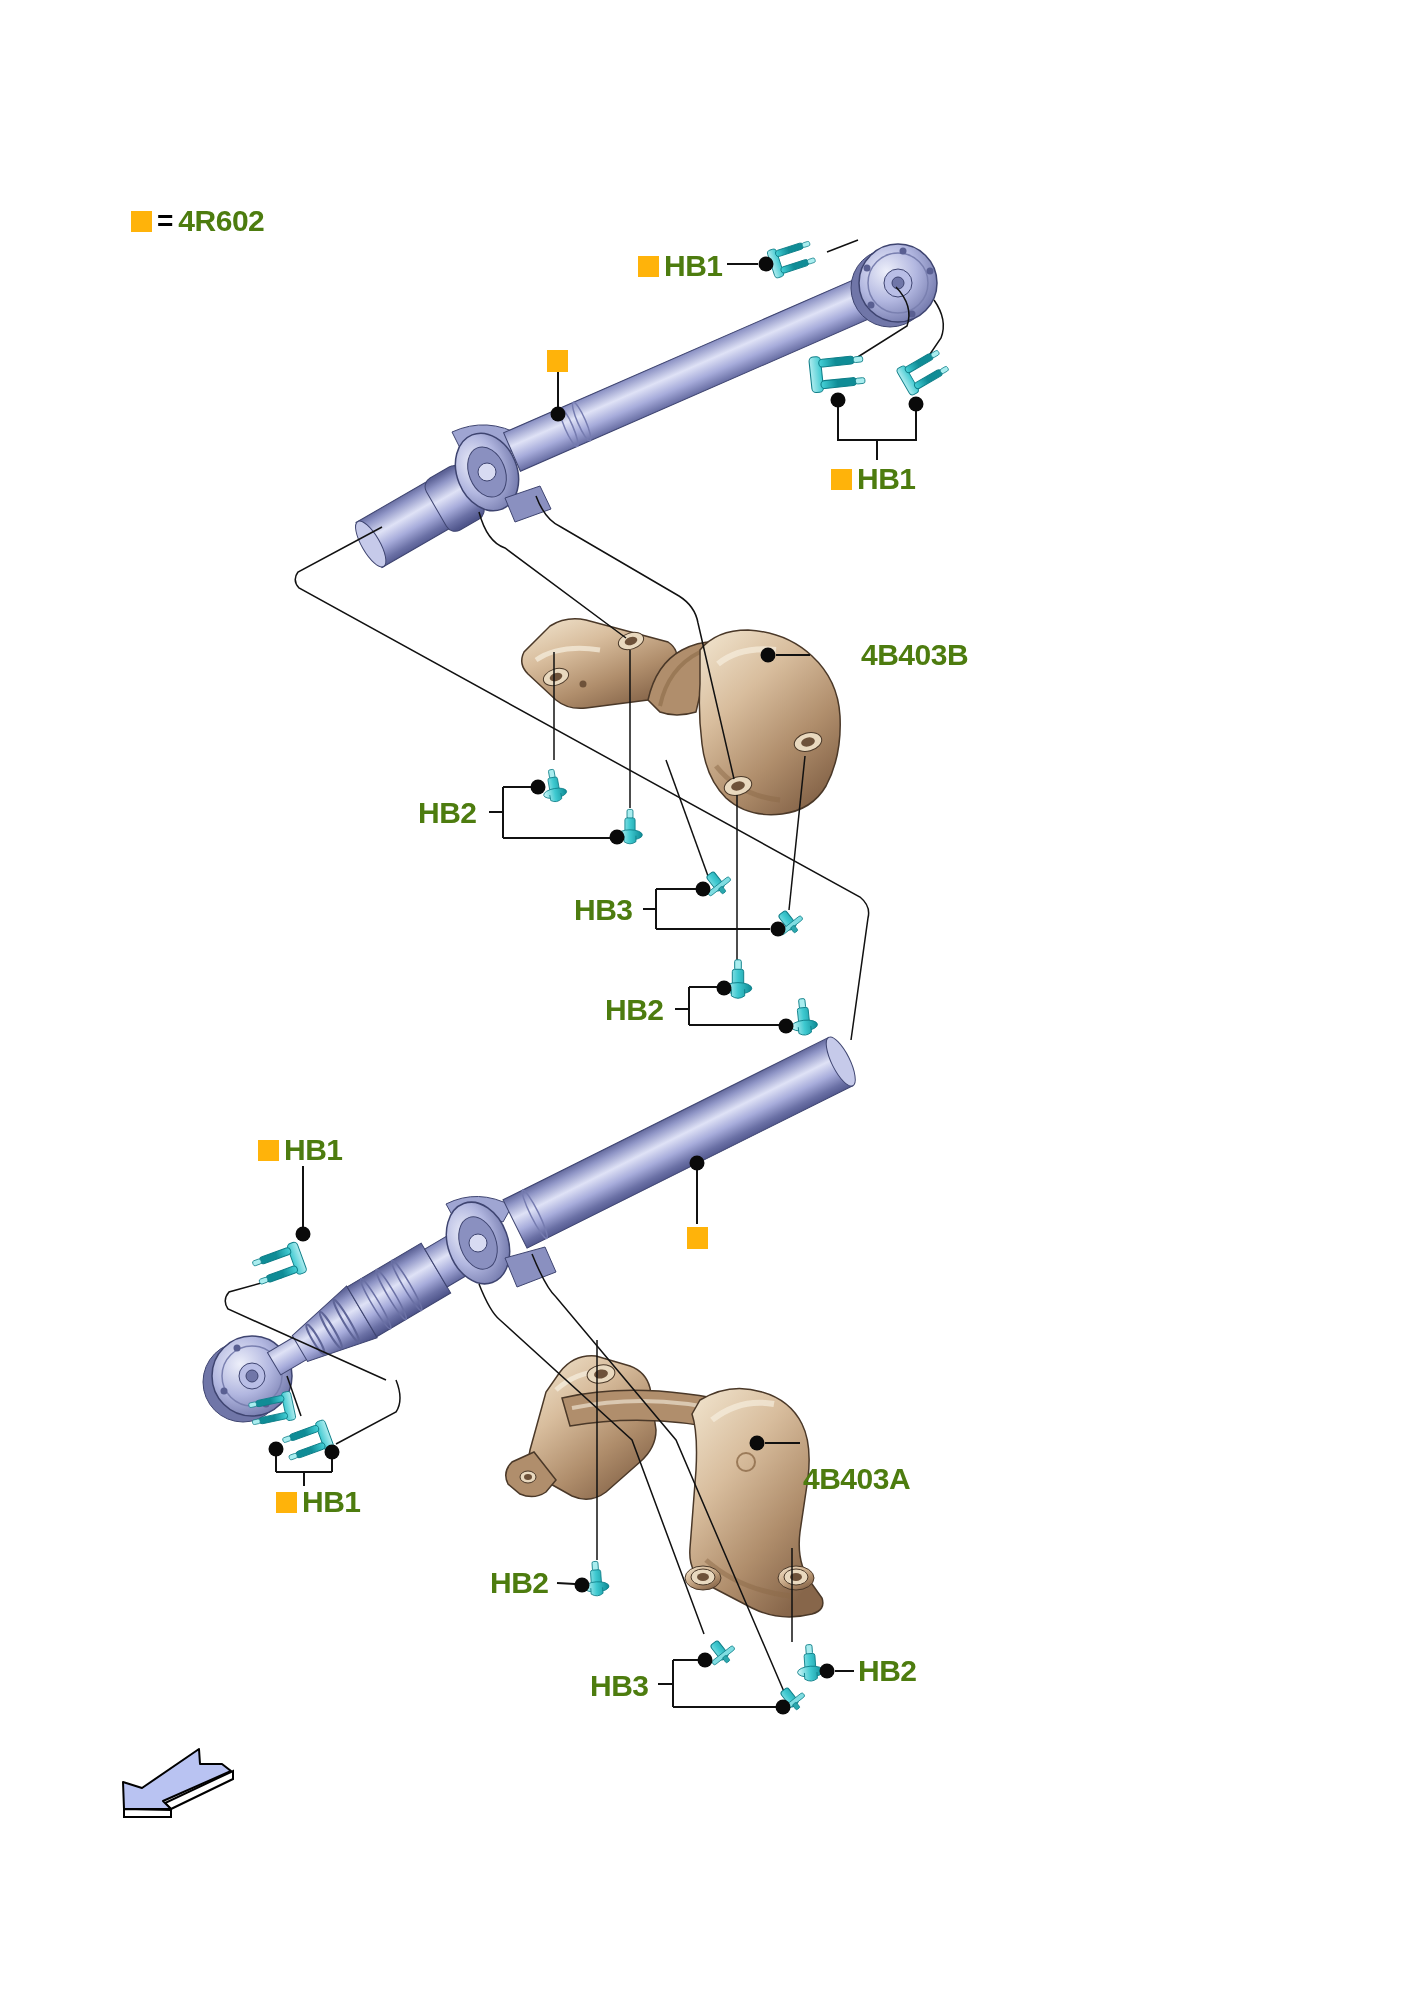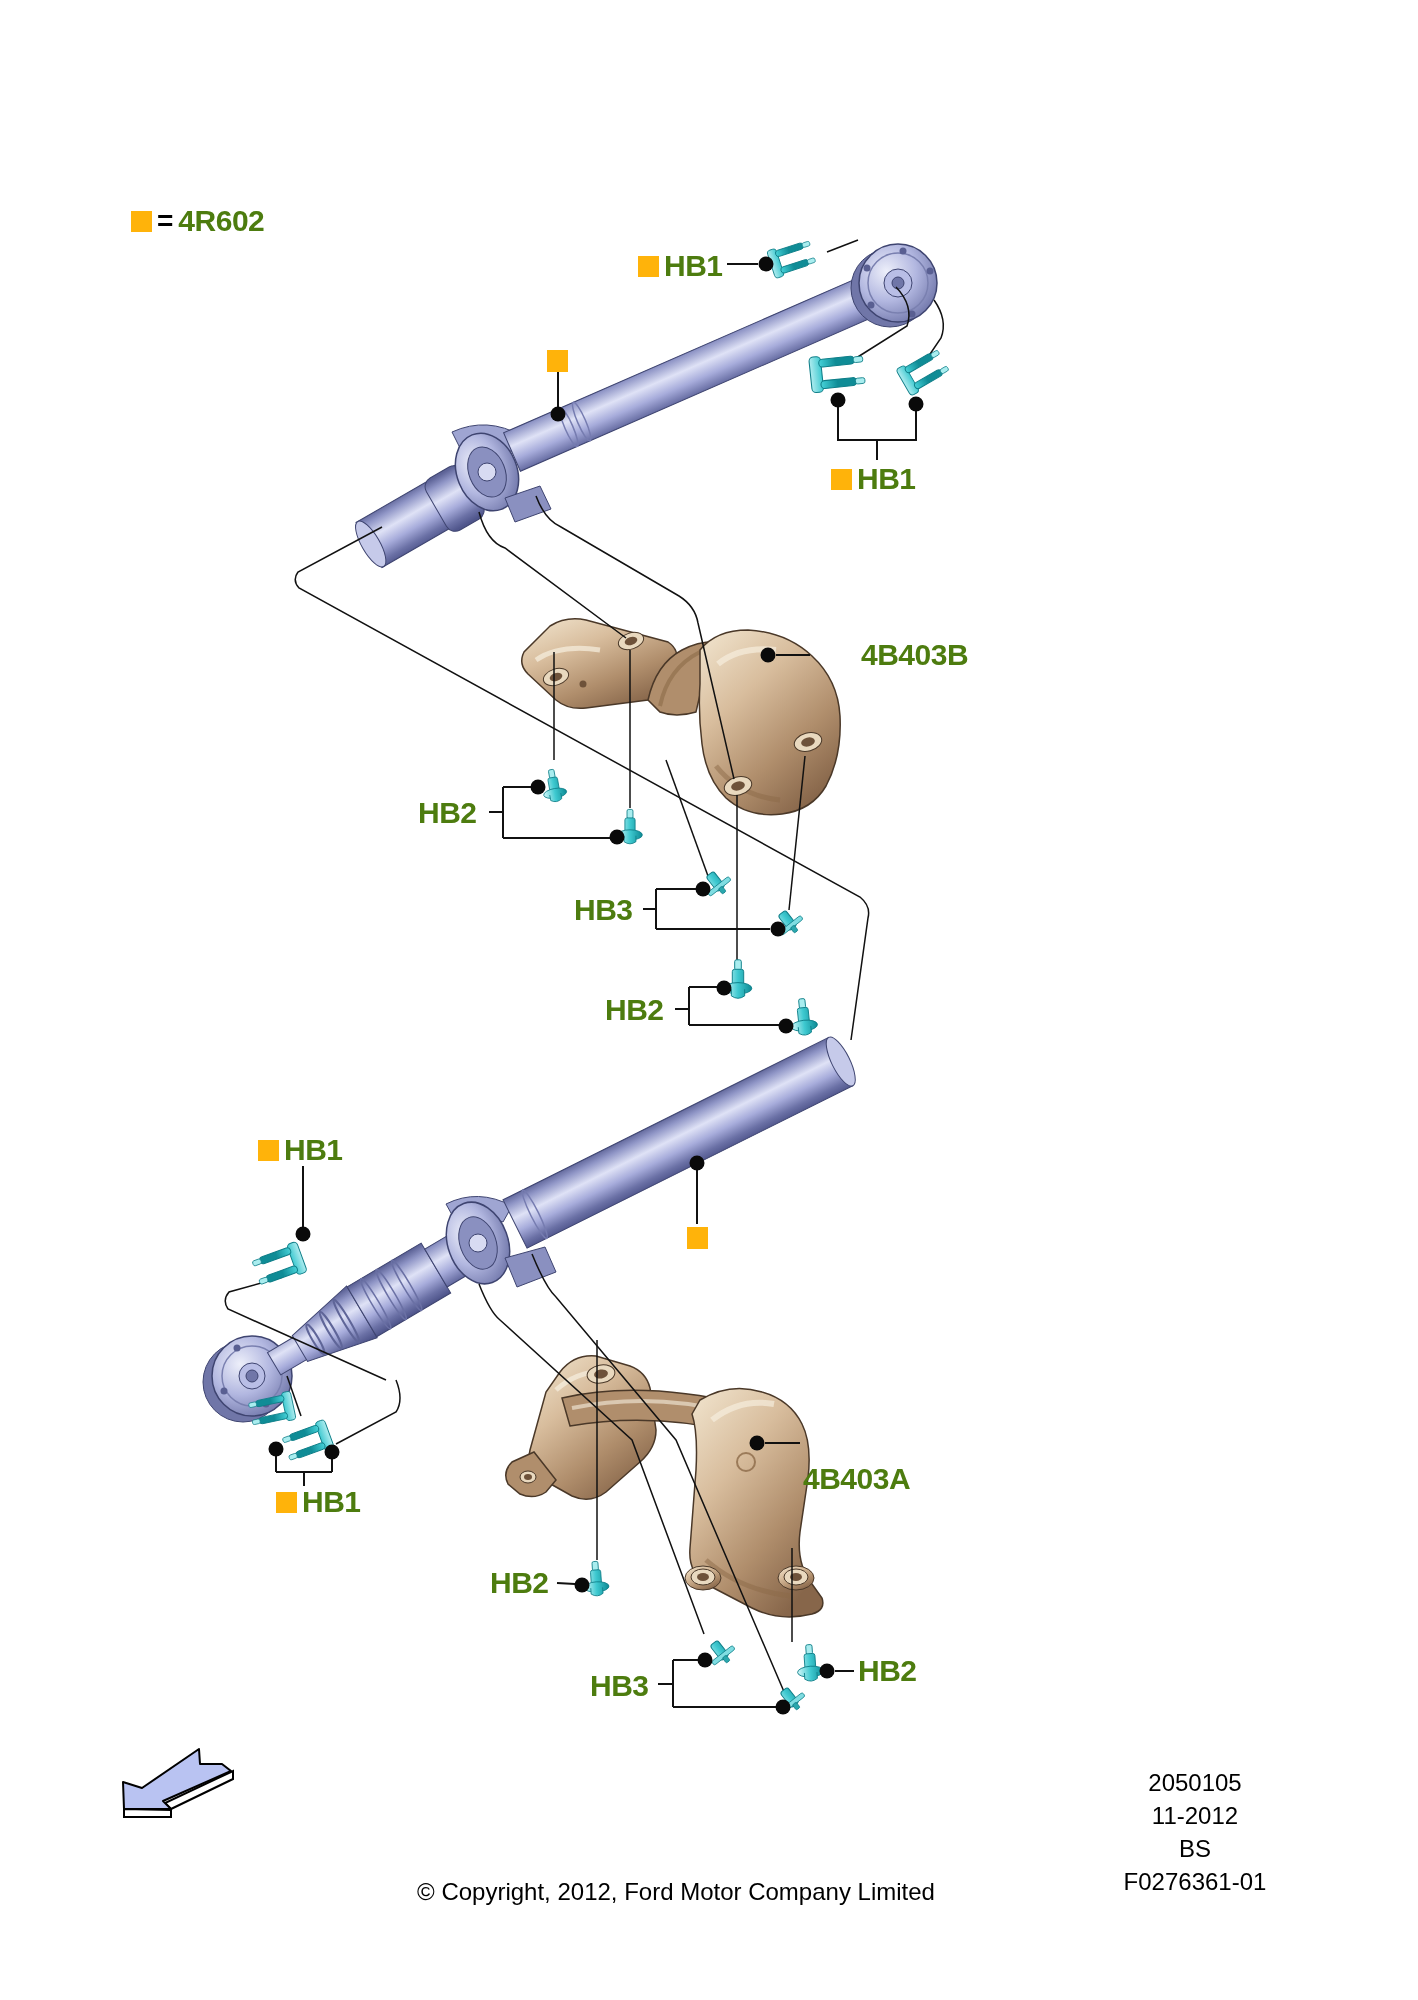--- a/index.html
+++ b/index.html
@@ -332,22 +332,15 @@
 </div>
 
 <div class="co" style="left:590px;top:1671px">
   <span class="t">HB3</span>
 </div>
 
 <div class="co" style="left:858px;top:1656px">
   <span class="t">HB2</span>
 </div>
 
-<div id="copyright">© Copyright, 2012, Ford Motor Company Limited</div>
-
-<div id="infoblock">
-  <div>2050105</div>
-  <div>11-2012</div>
-  <div>BS</div>
-  <div>F0276361-01</div>
-</div>
+
 
 </div>
 
 </body></html>

